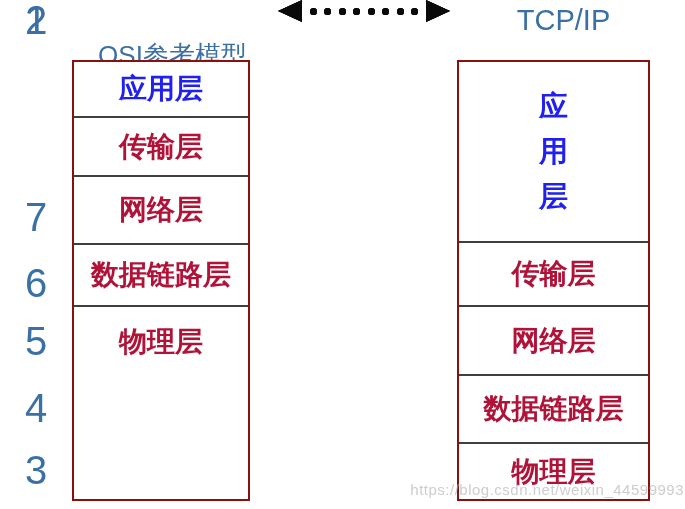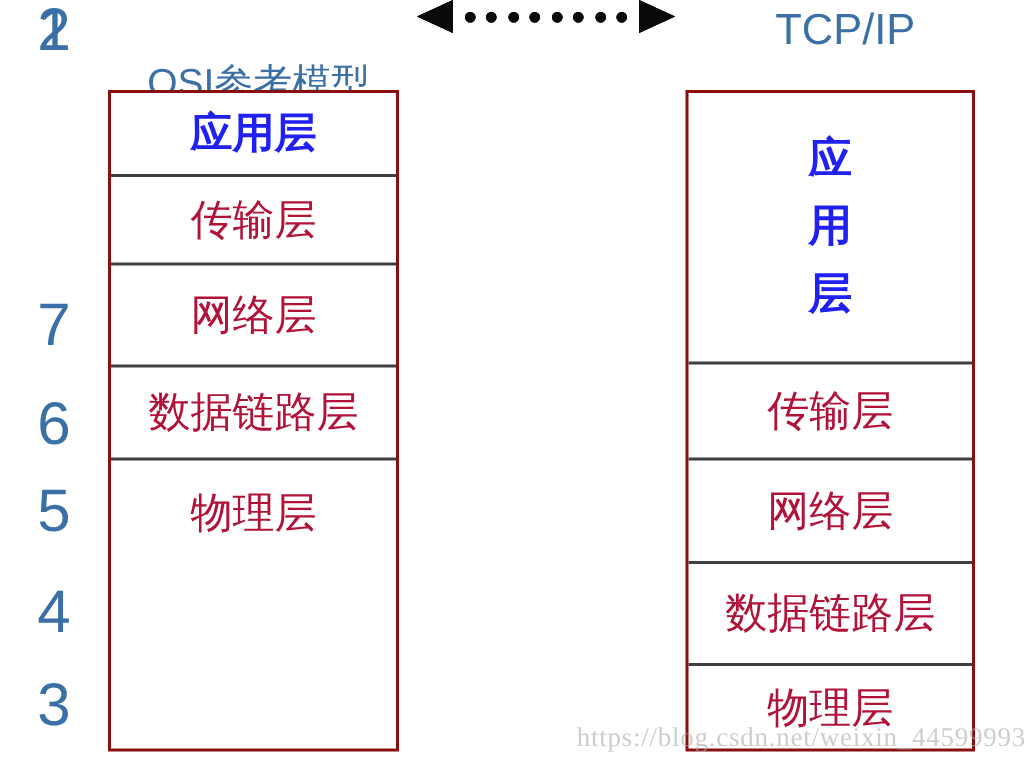--- a/index.html
+++ b/index.html
@@ -17,27 +17,27 @@
   .lnum:nth-of-type(1){top:69px}
   .lnum:nth-of-type(2){top:134px}
   .lnum:nth-of-type(3){top:197px}
   .lnum:nth-of-type(4){top:263px}
   .lnum:nth-of-type(5){top:321px}
   .lnum:nth-of-type(6){top:388px}
   .lnum:nth-of-type(7){top:450px}
   
   .stackbox{position:absolute;top:60px;height:441px;box-sizing:border-box;
             border:2px solid var(--box-border);display:flex;flex-direction:column;background:#fff;}
-  #osi-box{left:72px;width:194px;text-align:center;}
+  #osi-box{left:72px;width:178px;text-align:center;}
   #tcpip-box{left:457px;width:193px;}
   .row{display:flex;align-items:center;justify-content:center;box-sizing:border-box;
        font-size:28px;white-space:nowrap;}
   .row.divided{border-bottom:2px solid var(--divider);}
   .blue{color:var(--blue-layer);font-weight:bold;}
-  .red{color:var(--red-layer);font-weight:normal;}
+  .red{color:var(--red-layer);font-weight:bold;}
   #osi-box .row:nth-child(1){height:56px}
   #osi-box .row:nth-child(2){height:59px}
   #osi-box .row:nth-child(3){height:68px}
   #osi-box .row:nth-child(4){height:62px}
   #osi-box .row:nth-child(5){height:69px}
   #osi-box .row:nth-child(6){height:66px}
   #osi-box .row:nth-child(7){height:57px}
   #tcpip-box .row:nth-child(1){height:181px;flex-direction:column;line-height:45px;font-size:29px;}
   #tcpip-box .row:nth-child(2){height:64px}
   #tcpip-box .row:nth-child(3){height:69px}
@@ -48,22 +48,22 @@
          display:flex;align-items:center;justify-content:space-between;}
   .arrow:nth-of-type(1){top:270px}
   .arrow:nth-of-type(2){top:333px}
   .arrow:nth-of-type(3){top:436px}
   .tri{width:0;height:0;border-top:11px solid transparent;border-bottom:11px solid transparent;}
   .tri.left{border-right:24px solid var(--arrow);}
   .tri.right{border-left:24px solid var(--arrow);}
   .dots{flex:1;display:flex;align-items:center;justify-content:space-evenly;}
   .dot{width:7px;height:7px;border-radius:50%;background:var(--arrow);}
   
-  #watermark{position:absolute;right:1px;top:481px;font-size:18px;letter-spacing:.5px;
-             color:var(--watermark);z-index:5;white-space:nowrap;font-family:Liberation Serif, serif;}
+  #watermark{position:absolute;right:1px;top:481px;font-size:15px;letter-spacing:.5px;
+             color:var(--watermark);z-index:5;white-space:nowrap;}
 </style>
 </head>
 <body>
 
 <div id="stage">
 
   <div id="osi-title" class="title">OSI参考模型</div>
   <div id="tcpip-title" class="title">TCP/IP</div>
 
   <div class="lnum">7</div>

